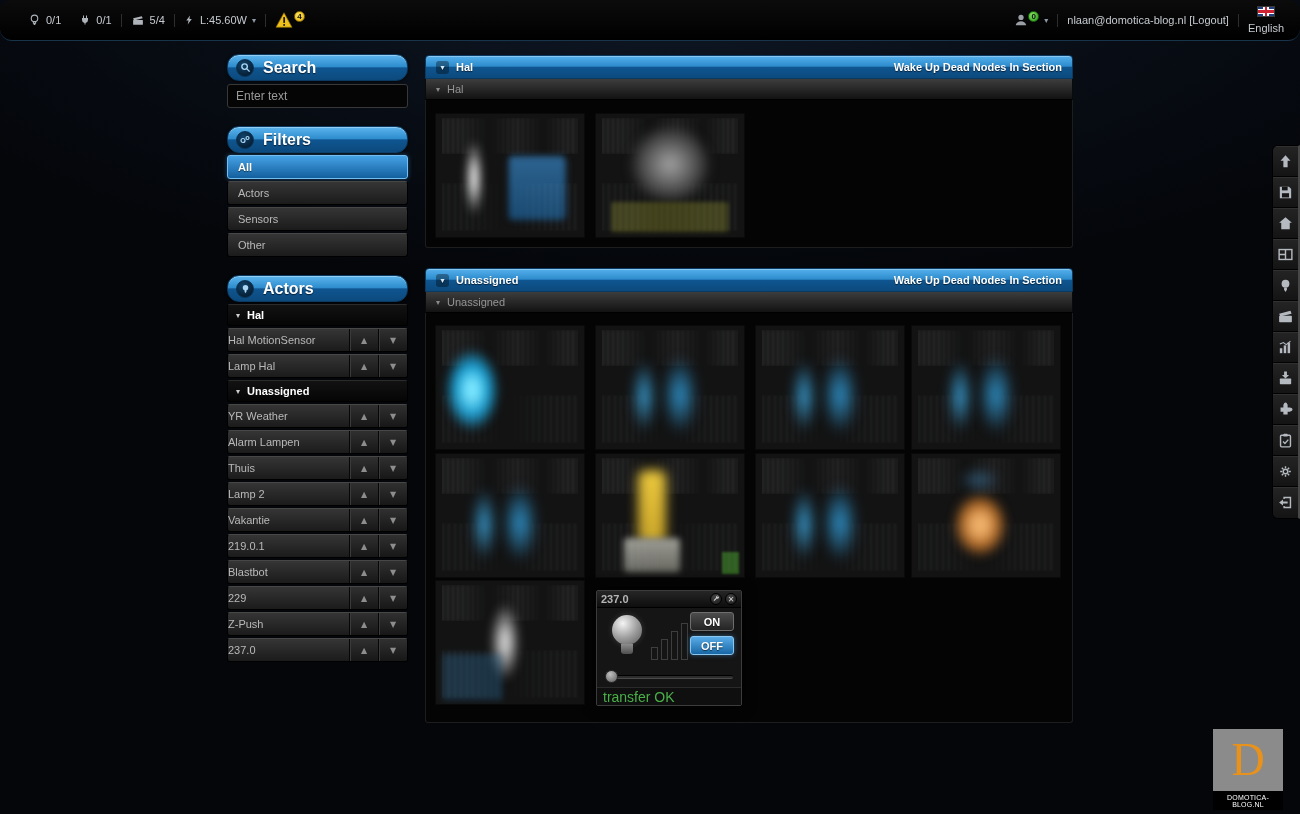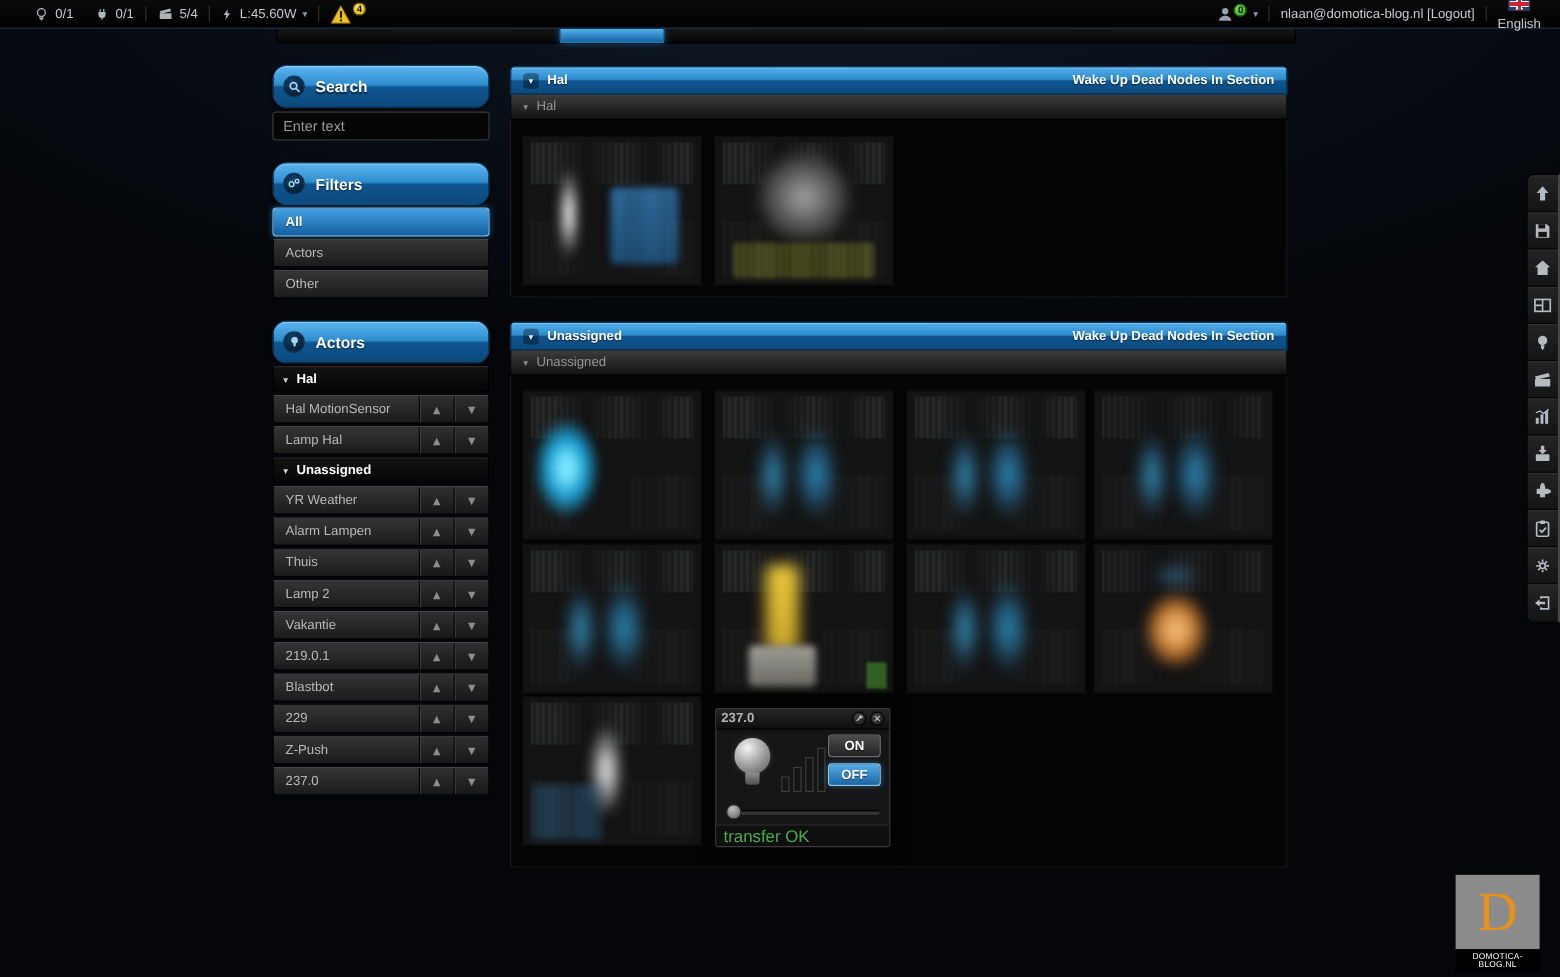--- a/index.html
+++ b/index.html
@@ -8,25 +8,26 @@
     font-family: "Liberation Sans", sans-serif;
     background:
       radial-gradient(1100px 420px at 52% -40px, #101a28 0%, #080d15 45%, #04060a 78%),
       #04060a;
     color:#c9ced3;
     position:relative;
   }
 
   
   .topbar{
-    position:absolute; top:0; left:0; width:1300px; height:24px;
+    position:absolute; top:0; left:0; width:1300px; height:41px;
     background:linear-gradient(#0b0b0b,#000);
     border-bottom:1px solid #17344b;
     display:flex; align-items:center; font-size:11px; color:#c6cbd0;
     z-index:50;
+    border-radius:12px;
   }
   .topbar .grp{ display:flex; align-items:center; gap:5px; padding:0 9px; }
   .topbar .sep{ width:1px; height:13px; background:#2e2e2e; }
   .topbar svg{ display:block; }
   .spacer{ flex:1; }
   .badge{
     min-width:11px; height:11px; border-radius:50%;
     font-size:8px; font-weight:bold; color:#111;
     display:flex; align-items:center; justify-content:center;
     padding:0 1px;
@@ -60,22 +61,22 @@
   }
 
   
   .sidebar{ position:absolute; left:227px; top:54px; width:181px; }
   .panel{ margin-bottom:18px; }
   .phead{
     height:27px; border-radius:12px;
     background:linear-gradient(180deg,#5cb5ee 0%,#2f8dce 46%,#0f5590 52%,#0c4a7d 100%);
     border:1px solid #0a3a61;
     box-shadow:inset 0 1px 0 rgba(255,255,255,.35), 0 1px 3px rgba(0,0,0,.6);
-    display:flex; align-items:center; gap:9px; padding:17px 8px;
-    color:#fff; font-size:13px; font-weight:bold; text-shadow:0 1px 1px rgba(0,0,0,.6);
+    display:flex; align-items:center; gap:9px; padding:4px 8px;
+    color:#fff; font-size:16px; font-weight:bold; text-shadow:0 1px 1px rgba(0,0,0,.6);
   }
   .picon{
     width:18px; height:18px; border-radius:50%;
     background:radial-gradient(circle at 40% 30%, #11436c, #061f35 75%);
     border:1px solid #0a3354;
     display:flex; align-items:center; justify-content:center;
     color:#a9d6f4;
   }
   .search-input{
     margin-top:3px; width:100%; height:24px;
@@ -106,21 +107,21 @@
   }
   .group{
     margin-top:2px; height:22px; border-radius:3px;
     background:linear-gradient(#121212,#050505);
     border:1px solid #000; border-top-color:#2b2b2b;
     color:#fff; font-size:11px; font-weight:bold;
     display:flex; align-items:center; gap:7px; padding-left:8px;
   }
   .group .tri{ color:#cfcfcf; font-size:8px; }
   .devrow{ padding-left:0; overflow:hidden; }
-  .devrow .lbl{ flex:1; padding-left:10px; }
+  .devrow .lbl{ flex:1; }
   .devrow .ud{ display:flex; height:100%; }
   .devrow .ud .udbtn{
     width:29px; height:100%;
     background:linear-gradient(#303030,#171717);
     border:none; border-left:1px solid #060606;
     box-shadow:inset 1px 0 0 #3a3a3a;
     color:#8d8d8d; font-size:8px; cursor:pointer;
     display:flex; align-items:center; justify-content:center;
     font-family:"DejaVu Sans",sans-serif;
   }
@@ -366,20 +367,21 @@
         <svg width="12" height="10" viewBox="0 0 24 20" fill="none" stroke="currentColor" stroke-width="2.4">
             <circle cx="8" cy="11" r="4"></circle>
             <circle cx="17" cy="6" r="3"></circle>
           </svg>
       </span>
       <span>Filters</span>
     </div>
     <div id="filters-list">
         <div class="item active">All</div>
         <div class="item">Actors</div>
+        <div class="item">Sensors</div>
         <div class="item">Other</div>
       </div>
   </div>
 
 
   <div class="panel">
     <div class="phead">
       <span class="picon">
         <svg width="11" height="12" viewBox="0 0 24 24" fill="currentColor">
             <circle cx="12" cy="9" r="6"></circle>

